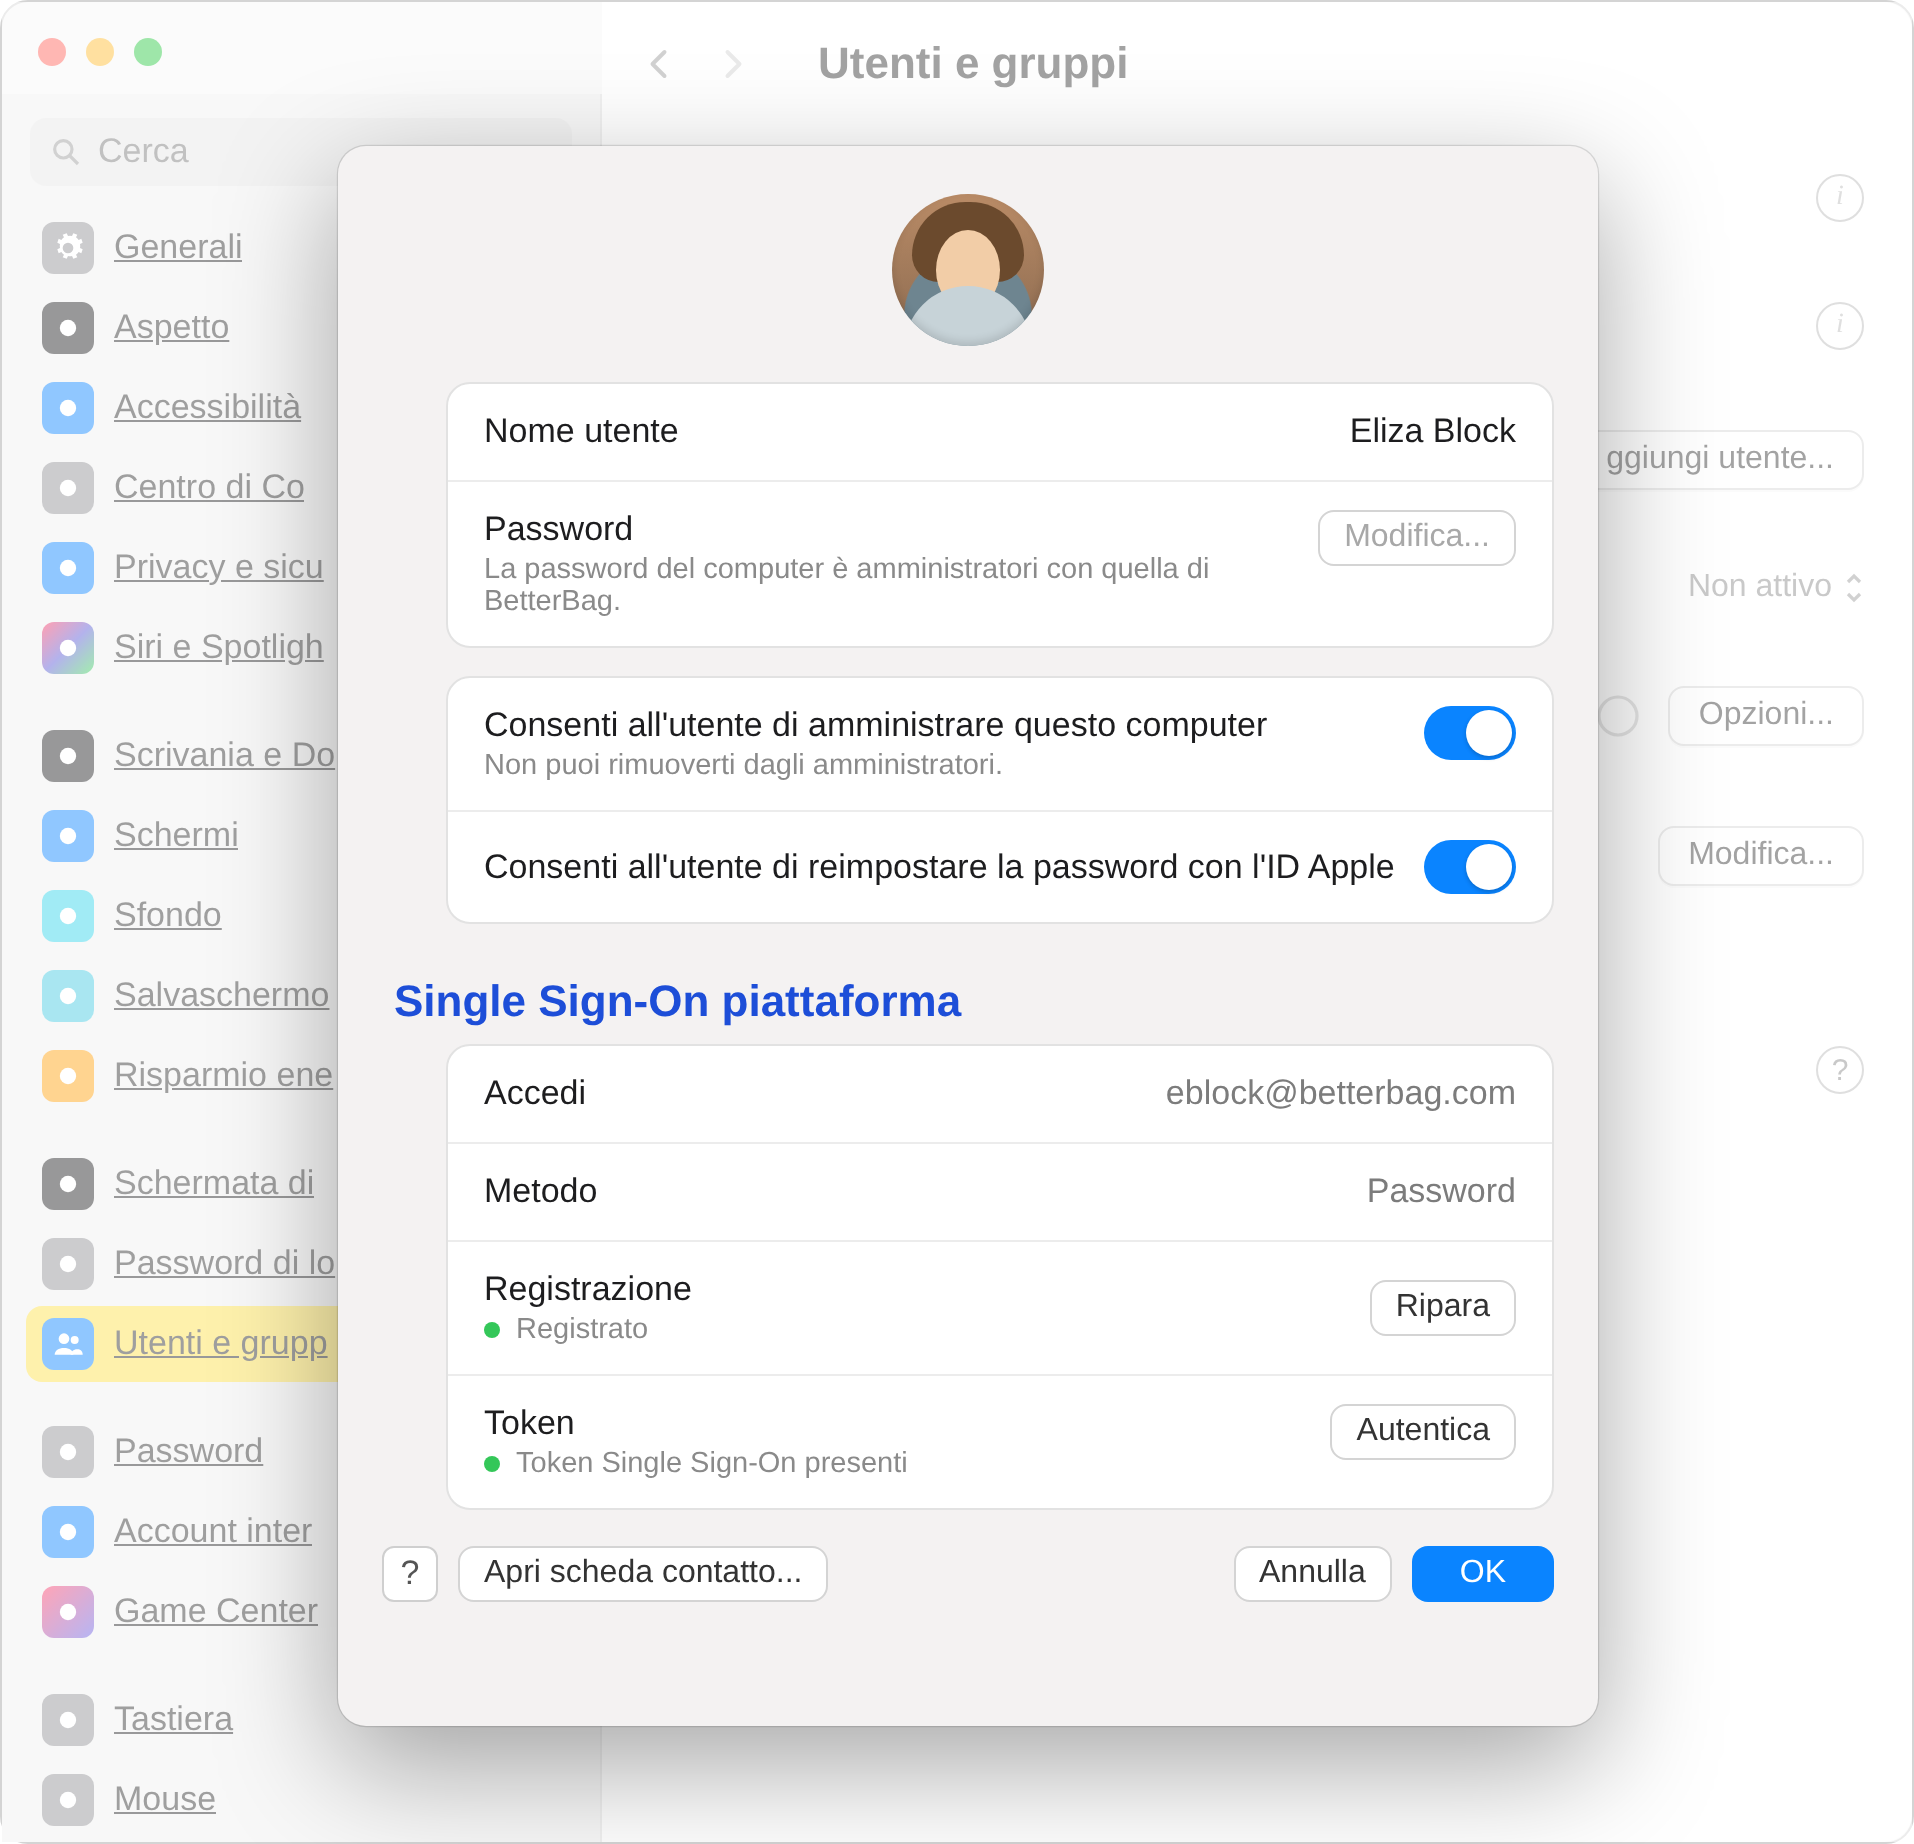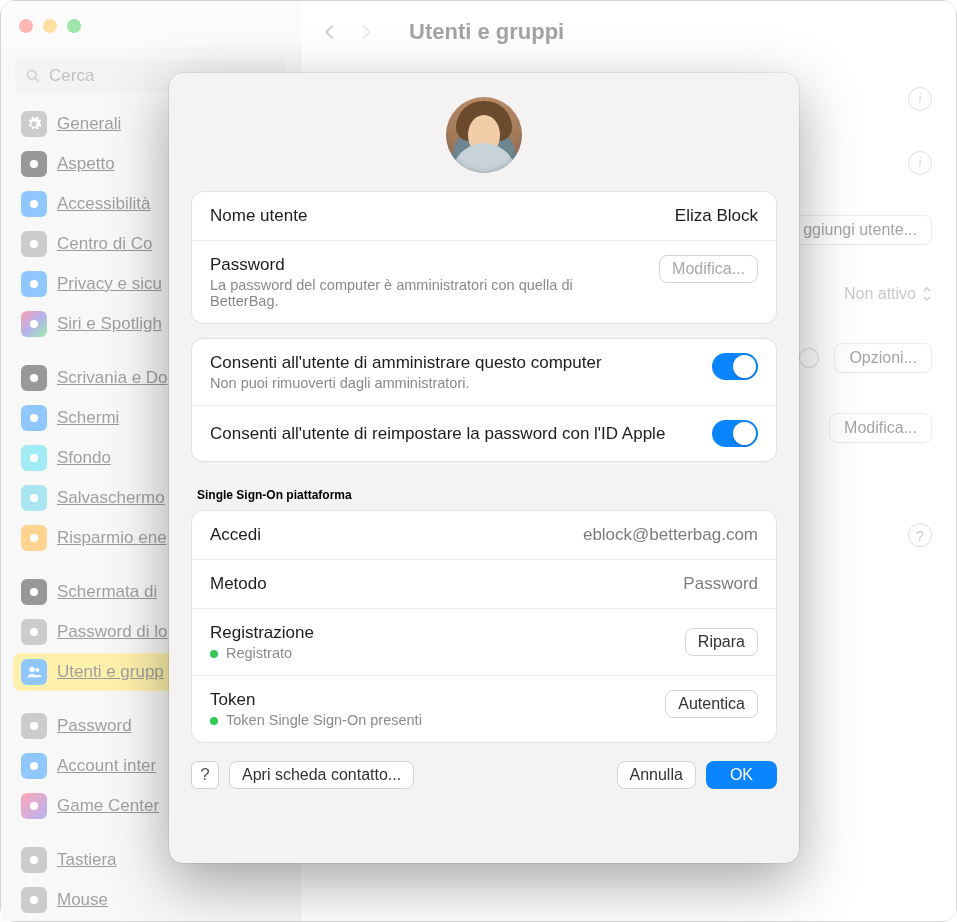--- a/index.html
+++ b/index.html
@@ -40,31 +40,31 @@
   .dim { position:absolute; inset:0; background:rgba(255,255,255,.55);}
 
   
   .sheet { position:absolute; left:168px; top:72px; width:630px; height:790px; background:#f4f2f2; border-radius:14px; box-shadow:0 20px 60px rgba(0,0,0,.35), 0 0 0 .6px rgba(0,0,0,.12); padding:18px 22px 16px 22px; }
   .avatar { width:76px; height:76px; border-radius:50%; margin:6px auto 18px auto; overflow:hidden; background:radial-gradient(circle at 50% 30%, #f2cfa9 0 28%, transparent 29%), radial-gradient(circle at 50% 80%, #6e8590 0 44%, transparent 45%), linear-gradient(#b98b66,#8b6a50); position:relative;}
   .avatar::after{content:""; position:absolute; inset:0; border-radius:50%; box-shadow:inset 0 -2px 4px rgba(0,0,0,.12);}
   .avatar .hair{position:absolute; left:10px; right:10px; top:4px; height:40px; border-radius:40px 40px 20px 20px; background:#6b4a2d;}
   .avatar .face{position:absolute; left:22px; right:22px; top:18px; height:40px; border-radius:50%; background:#f2cda7;}
   .avatar .shirt{position:absolute; left:6px; right:6px; bottom:-4px; height:34px; border-radius:40px 40px 0 0; background:#c7d3d8;}
 
-  .card { background:#fff; border:1px solid #e2e2e2; border-radius:12px; }
+  .card { background:#fff; border:1px solid #e2e2e2; border-radius:12px;margin-left:32px; }
   .card-row { display:flex; align-items:center; padding:14px 18px; gap:14px;}
   .card-row + .card-row { border-top:1px solid #ececec; }
   .row-label { flex:1 1 auto; }
   .row-sub { font-size:14.5px; color:#8a8a8a; margin-top:2px;}
   .row-value { color:#7c7c7c;text-align:center; }
   .btn { background:#fff; border:1px solid #d4d4d4; border-radius:8px; padding:4px 12px; font-size:16px; color:#333;}
   .btn.dim-text { color:#a8a8a8; }
   .toggle { width:46px; height:27px; border-radius:27px; background:#0a84ff; position:relative; flex:0 0 46px;}
   .toggle .knob{ position:absolute; right:2px; top:2px; width:23px; height:23px; border-radius:50%; background:#fff; box-shadow:0 1px 2px rgba(0,0,0,.2);}
-  .sec-title { font-weight:700; font-size:12px; margin:26px 2px 8px 6px; color:#000000;}
+  .sec-title { font-weight:700; font-size:22px; margin:26px 2px 8px 6px; color:#1d4ed8;}
   .status-dot{ width:8px; height:8px; border-radius:50%; background:#34c759; display:inline-block; margin-right:8px; vertical-align:middle;}
 
   .sheet-footer{ display:flex; align-items:center; gap:10px; margin-top:18px;}
   .sheet-footer .spacer{ flex:1 1 auto; }
   .btn-primary{ background:#0a84ff; color:#fff; border:none; border-radius:8px; padding:5px 24px; font-size:16px; font-weight:500;}
   .help-btn{ width:28px; height:28px; border:1px solid #cfcfcf; border-radius:6px; background:#fff; color:#555; font-size:17px; display:flex; align-items:center; justify-content:center;}
 
   .gap-v10{ height:14px;}
 </style>
 </head>

